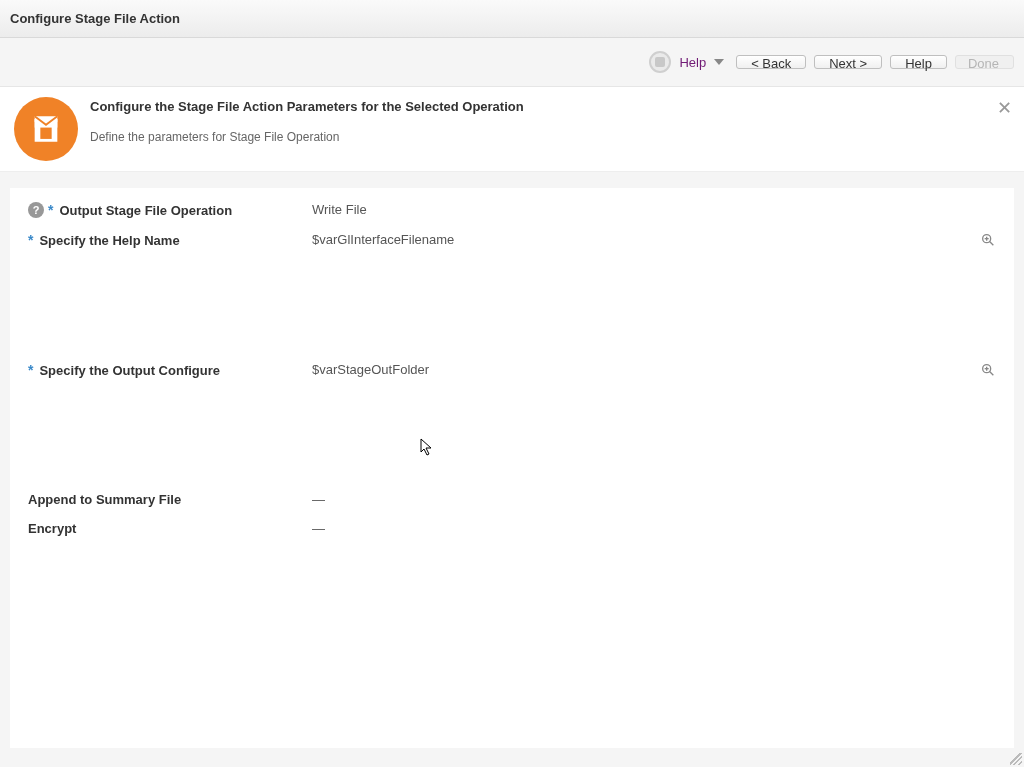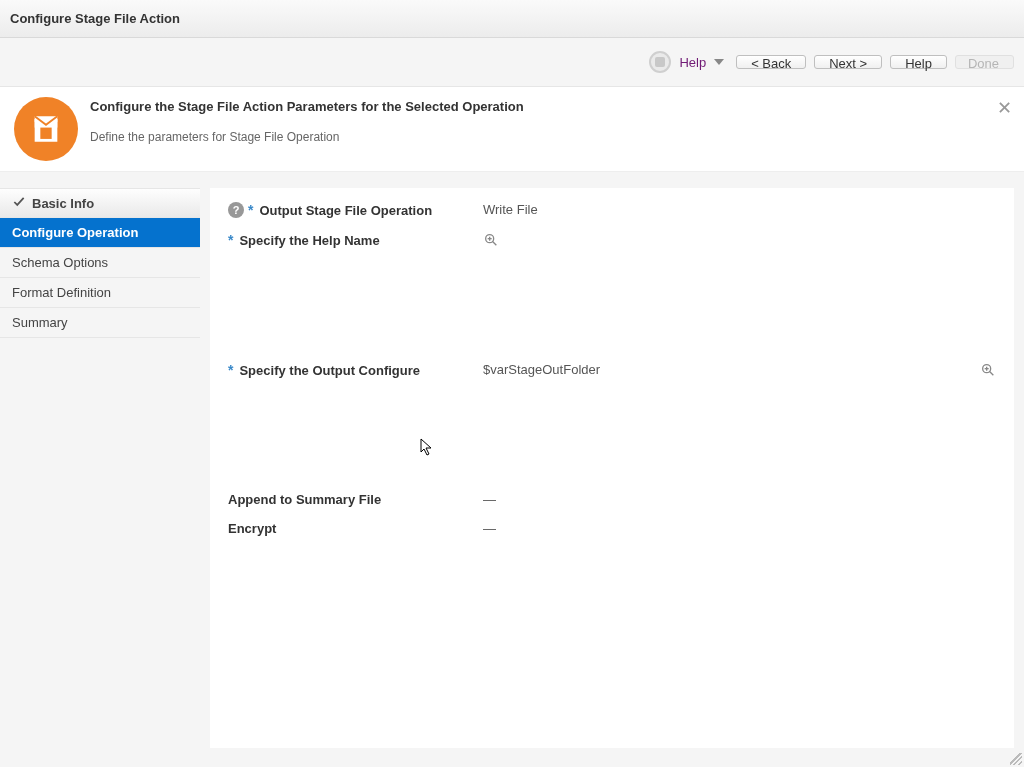--- a/index.html
+++ b/index.html
@@ -129,21 +129,21 @@
     }
     .req { color: #3a89c9; font-weight: bold; margin-right: 6px; font-size: 14px; }
     .help-q {
       display: inline-flex;
       width: 16px; height: 16px; border-radius: 50%;
       background: #989898; color: #fff;
       align-items: center; justify-content: center;
       font-size: 11px; font-weight: bold;
       margin-right: 4px;
     }
-    .value-col { font-size: 13px; color: #555; flex:1; }
+    .value-col { font-size: 13px; color: #555; flex:1;margin-left:29px; }
     .magnify { color: #888; cursor: pointer; }
     .magnify svg { width:16px; height:16px; }
     .subsection { margin-top: 30px; }
 
     .resize-grip {
       position: absolute; right: 2px; bottom: 2px;
       width: 12px; height: 12px;
       background:
         linear-gradient(135deg, transparent 40%, #bbb 40%, #bbb 50%, transparent 50%, transparent 60%, #bbb 60%, #bbb 70%, transparent 70%, transparent 80%, #bbb 80%, #bbb 90%, transparent 90%);
     }
@@ -189,56 +189,37 @@
       </svg>
   </div>
   <div class="banner-text">
     <div class="banner-title">Configure the Stage File Action Parameters for the Selected Operation</div>
     <div class="banner-sub">Define the parameters for Stage File Operation</div>
   </div>
   <div class="banner-close">✕</div>
 </div>
 
 <div class="content">
-  <div class="sidebar">
-    <div class="side-item first">
-      <span class="chk"><svg viewBox="0 0 24 24">
-            <path d="M4 12 l5 5 L20 5" stroke="#555" stroke-width="3" fill="none"></path>
-          </svg></span>
-      <span>Basic Info</span>
-    </div>
-    <div class="side-item active">
-      <span>Configure Operation</span>
-    </div>
-    <div class="side-item">
-      <span>Schema Options</span>
-    </div>
-    <div class="side-item">
-      <span>Format Definition</span>
-    </div>
-    <div class="side-item">
-      <span>Summary</span>
-    </div>
-  </div>
 
   <div class="main">
     <div class="form-row">
       <div class="label-col">
         <span class="help-q">?</span>
         <span class="req">*</span>
         <span>Output Stage File Operation</span>
       </div>
       <div class="value-col">Write File</div>
     </div>
 
     <div class="form-row big-gap">
       <div class="label-col">
         <span class="req">*</span>
         <span>Specify the Help Name</span>
       </div>
+      <div class="value-col">$varGlInterfaceFilename</div>
       <span class="magnify">
         <svg viewBox="0 0 24 24" stroke="#888" stroke-width="2" fill="none">
             <circle cx="10" cy="10" r="6"></circle>
             <line x1="14" y1="14" x2="20" y2="20"></line>
             <line x1="7" y1="10" x2="13" y2="10"></line>
             <line x1="10" y1="7" x2="10" y2="13"></line>
           </svg>
       </span>
     </div>
 

